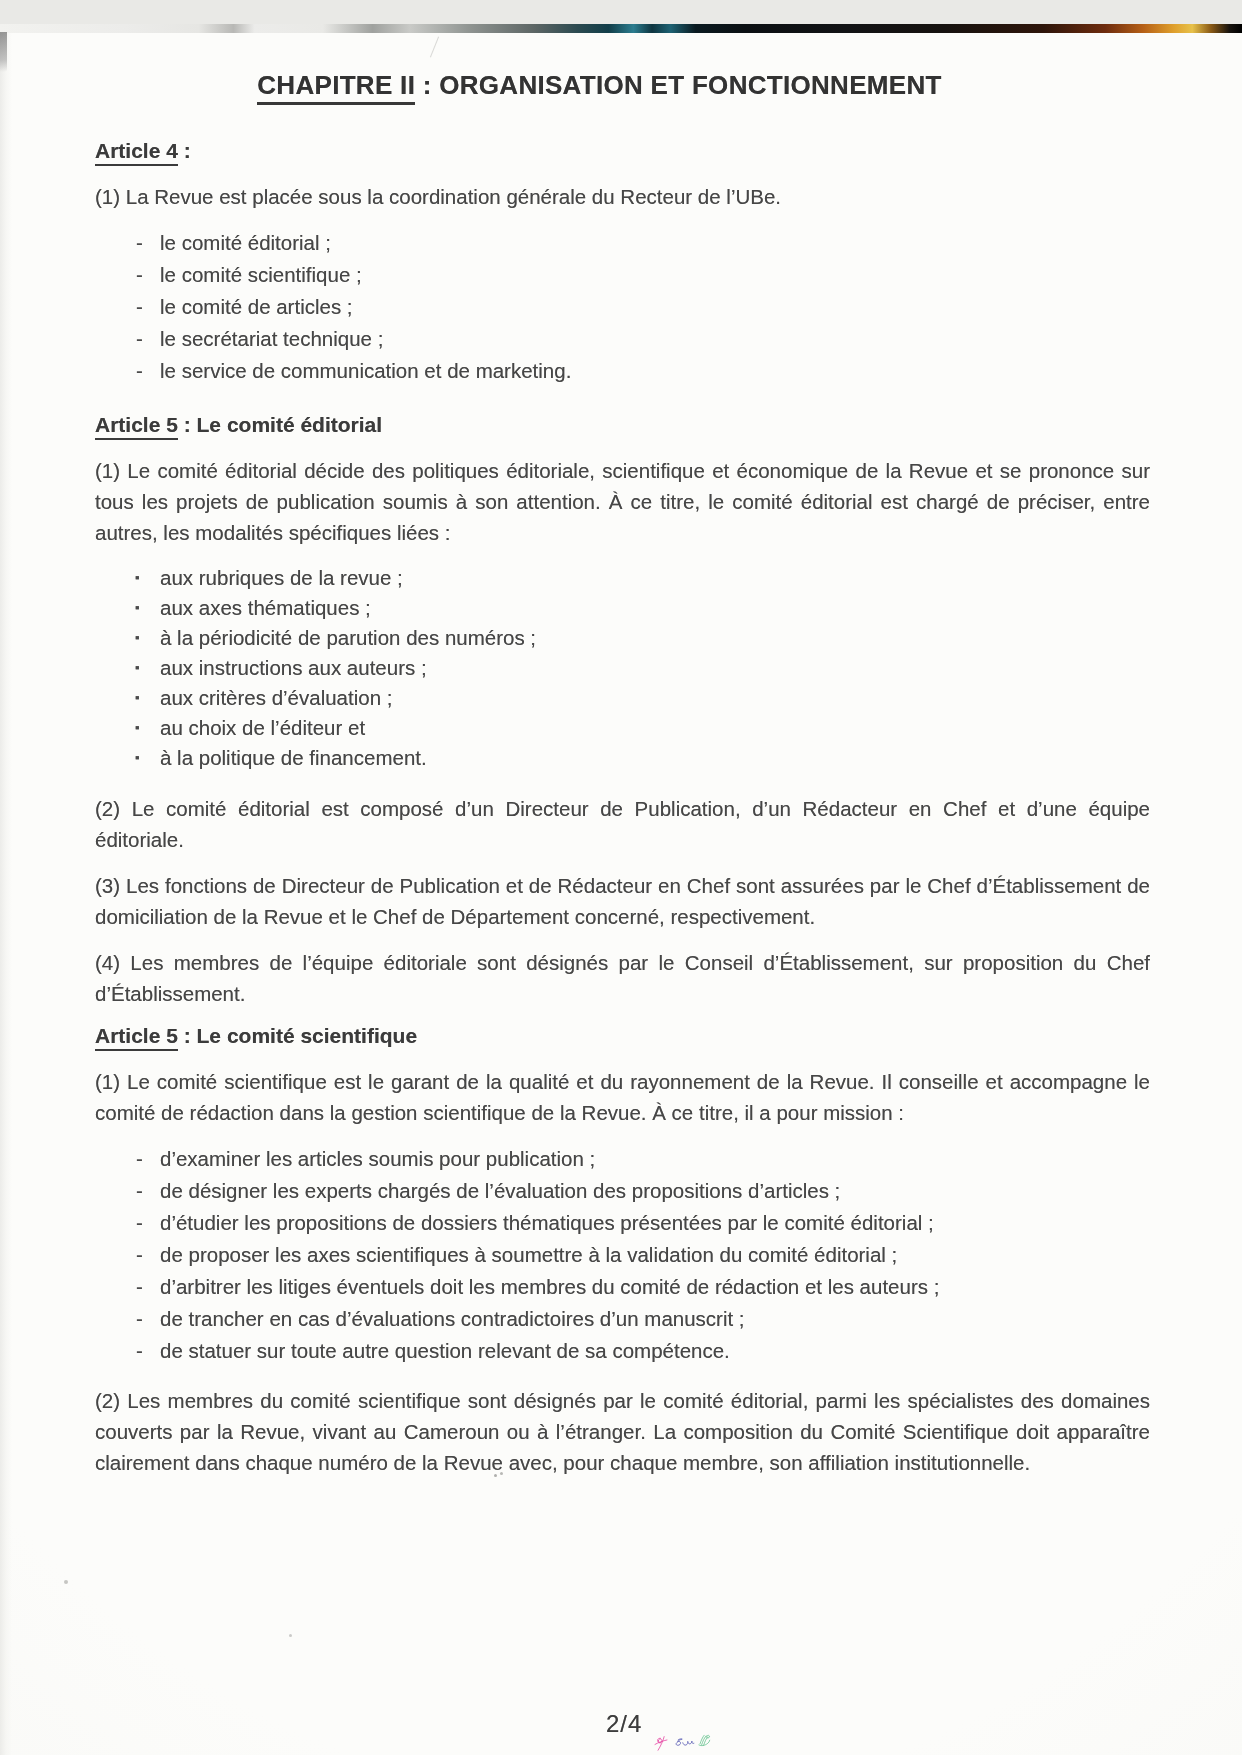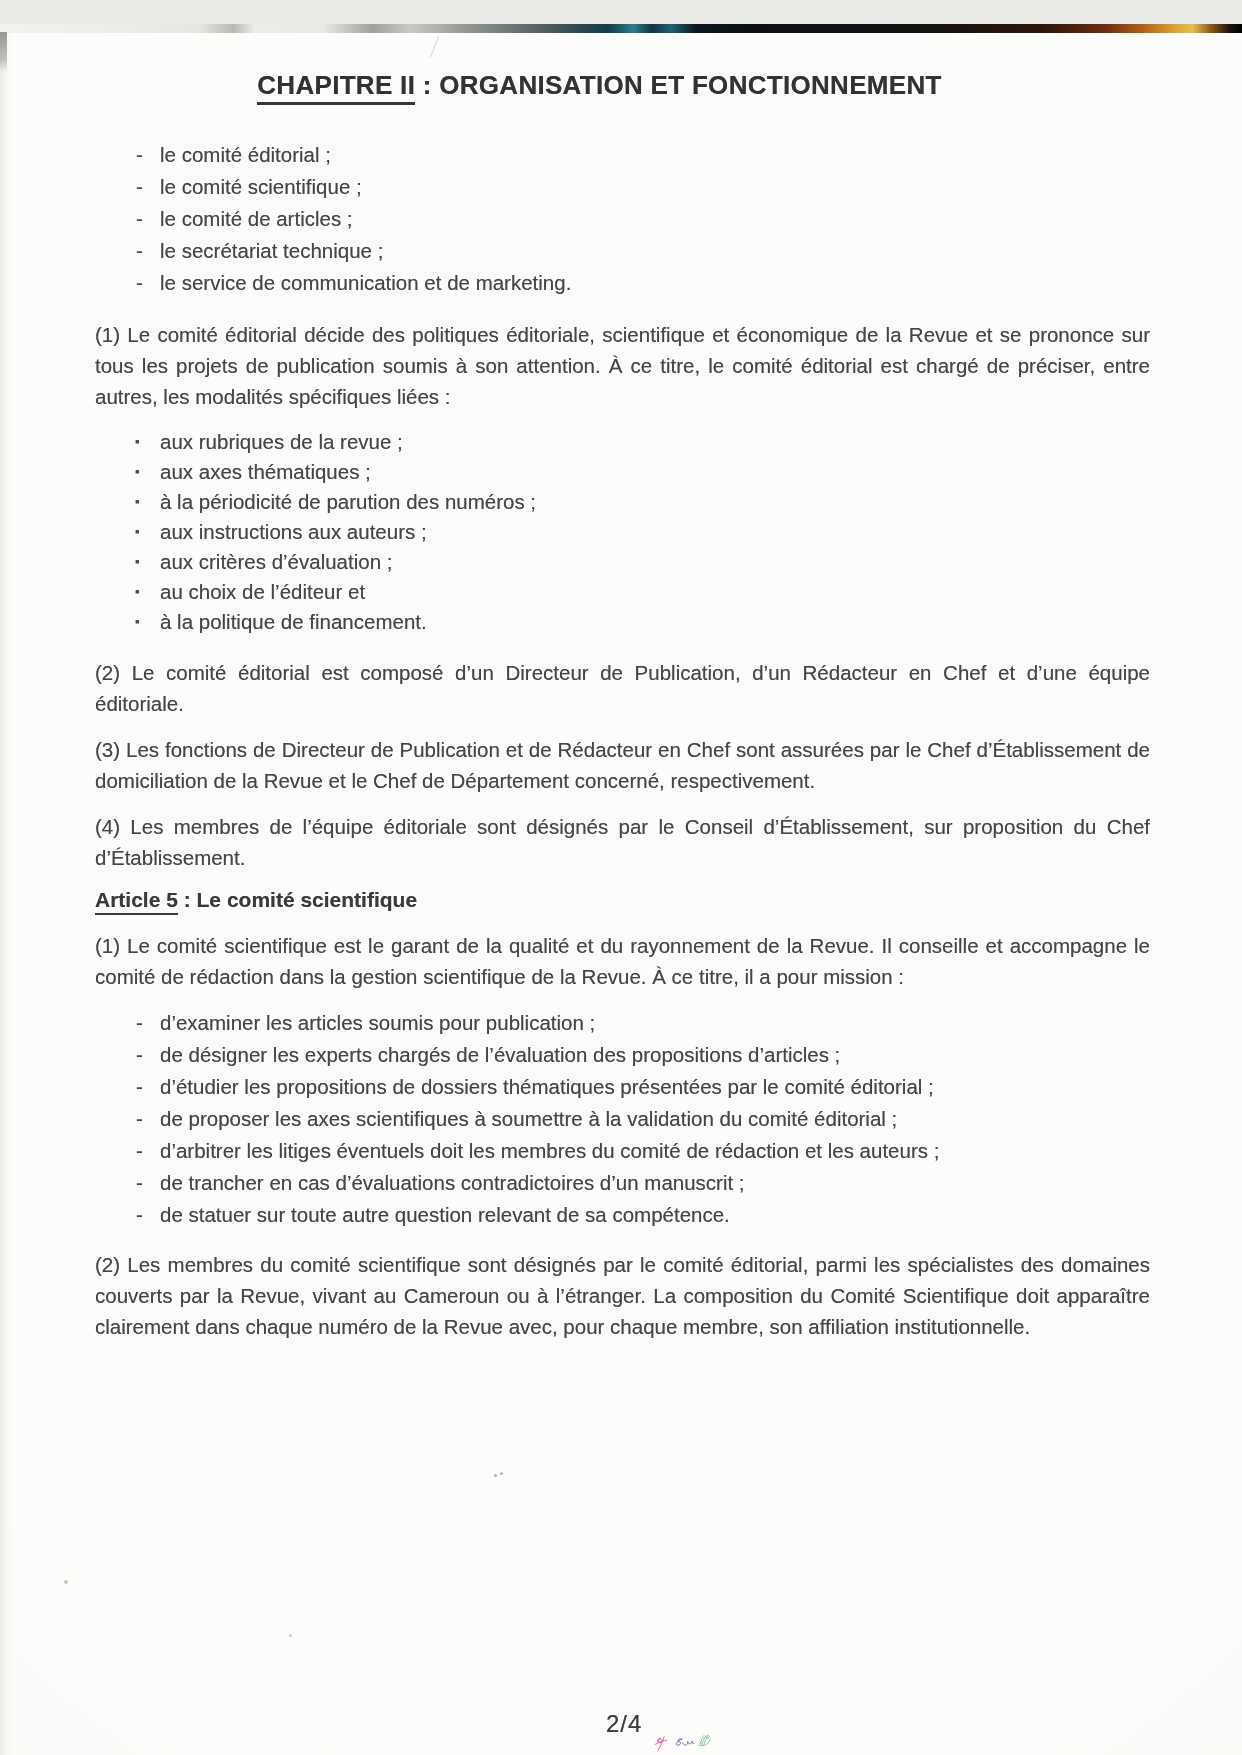--- a/index.html
+++ b/index.html
@@ -88,20 +88,22 @@
   <div class="scan-strip"></div>
   <div class="edge-mark"></div>
   <div class="scratch"></div>
   <div class="speck s1"></div>
   <div class="speck s2"></div>
   <div class="speck s3"></div>
 
   <div class="content">
     <h1 class="doc-title"><span class="t-u">CHAPITRE II</span><span> : ORGANISATION ET FONCTIONNEMENT</span></h1>
     <div id="doc-body">
+        <div class="article-heading"><span class="underl">Article 4</span><span> :</span></div>
+        <p class="para">(1) La Revue est placée sous la coordination générale du Recteur de l’UBe.</p>
         <ul class="list dash">
           <li>
             <span class="marker">-</span>
             <span class="li-text">le comité éditorial ;</span>
           </li>
           <li>
             <span class="marker">-</span>
             <span class="li-text">le comité scientifique ;</span>
           </li>
           <li>
@@ -110,20 +112,21 @@
           </li>
           <li>
             <span class="marker">-</span>
             <span class="li-text">le secrétariat technique ;</span>
           </li>
           <li>
             <span class="marker">-</span>
             <span class="li-text">le service de communication et de marketing.</span>
           </li>
         </ul>
+        <div class="article-heading"><span class="underl">Article 5</span><span> : Le comité éditorial</span></div>
         <p class="para">(1) Le comité éditorial décide des politiques éditoriale, scientifique et économique de la Revue et se prononce sur tous les projets de publication soumis à son attention. À ce titre, le comité éditorial est chargé de préciser, entre autres, les modalités spécifiques liées :</p>
         <ul class="list square">
           <li>
             <span class="marker">▪</span>
             <span class="li-text">aux rubriques de la revue ;</span>
           </li>
           <li>
             <span class="marker">▪</span>
             <span class="li-text">aux axes thématiques ;</span>
           </li>

